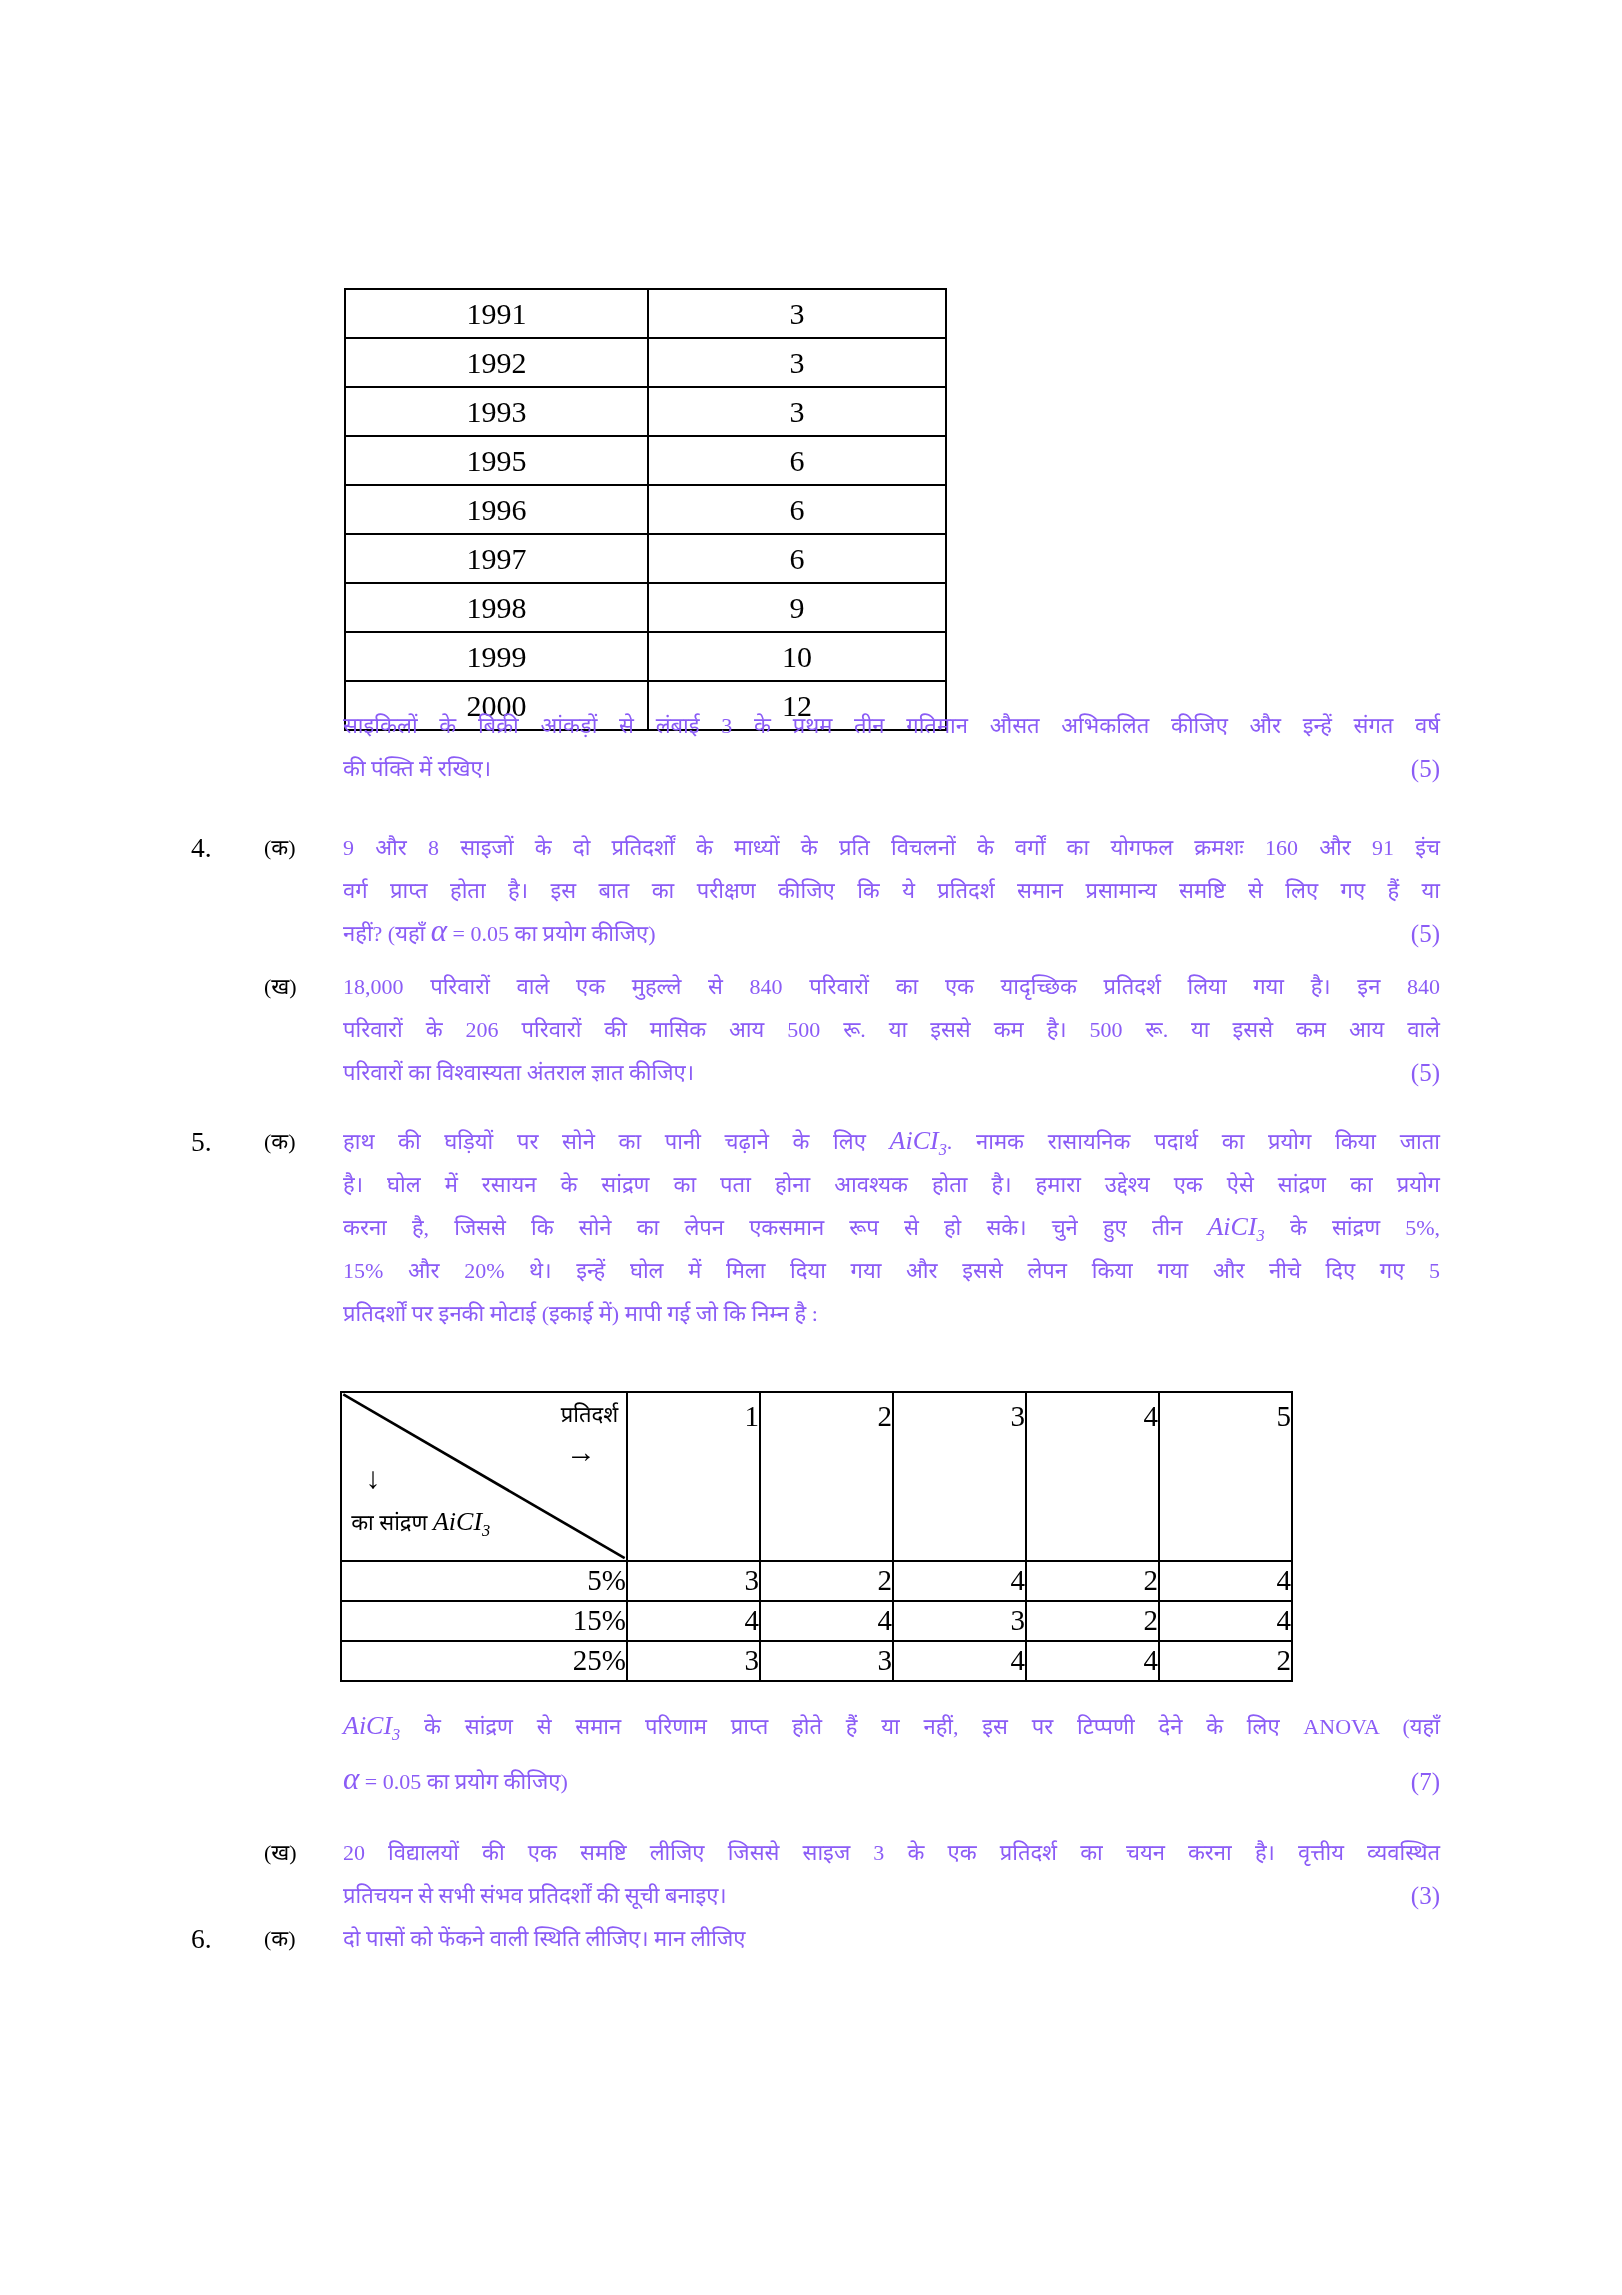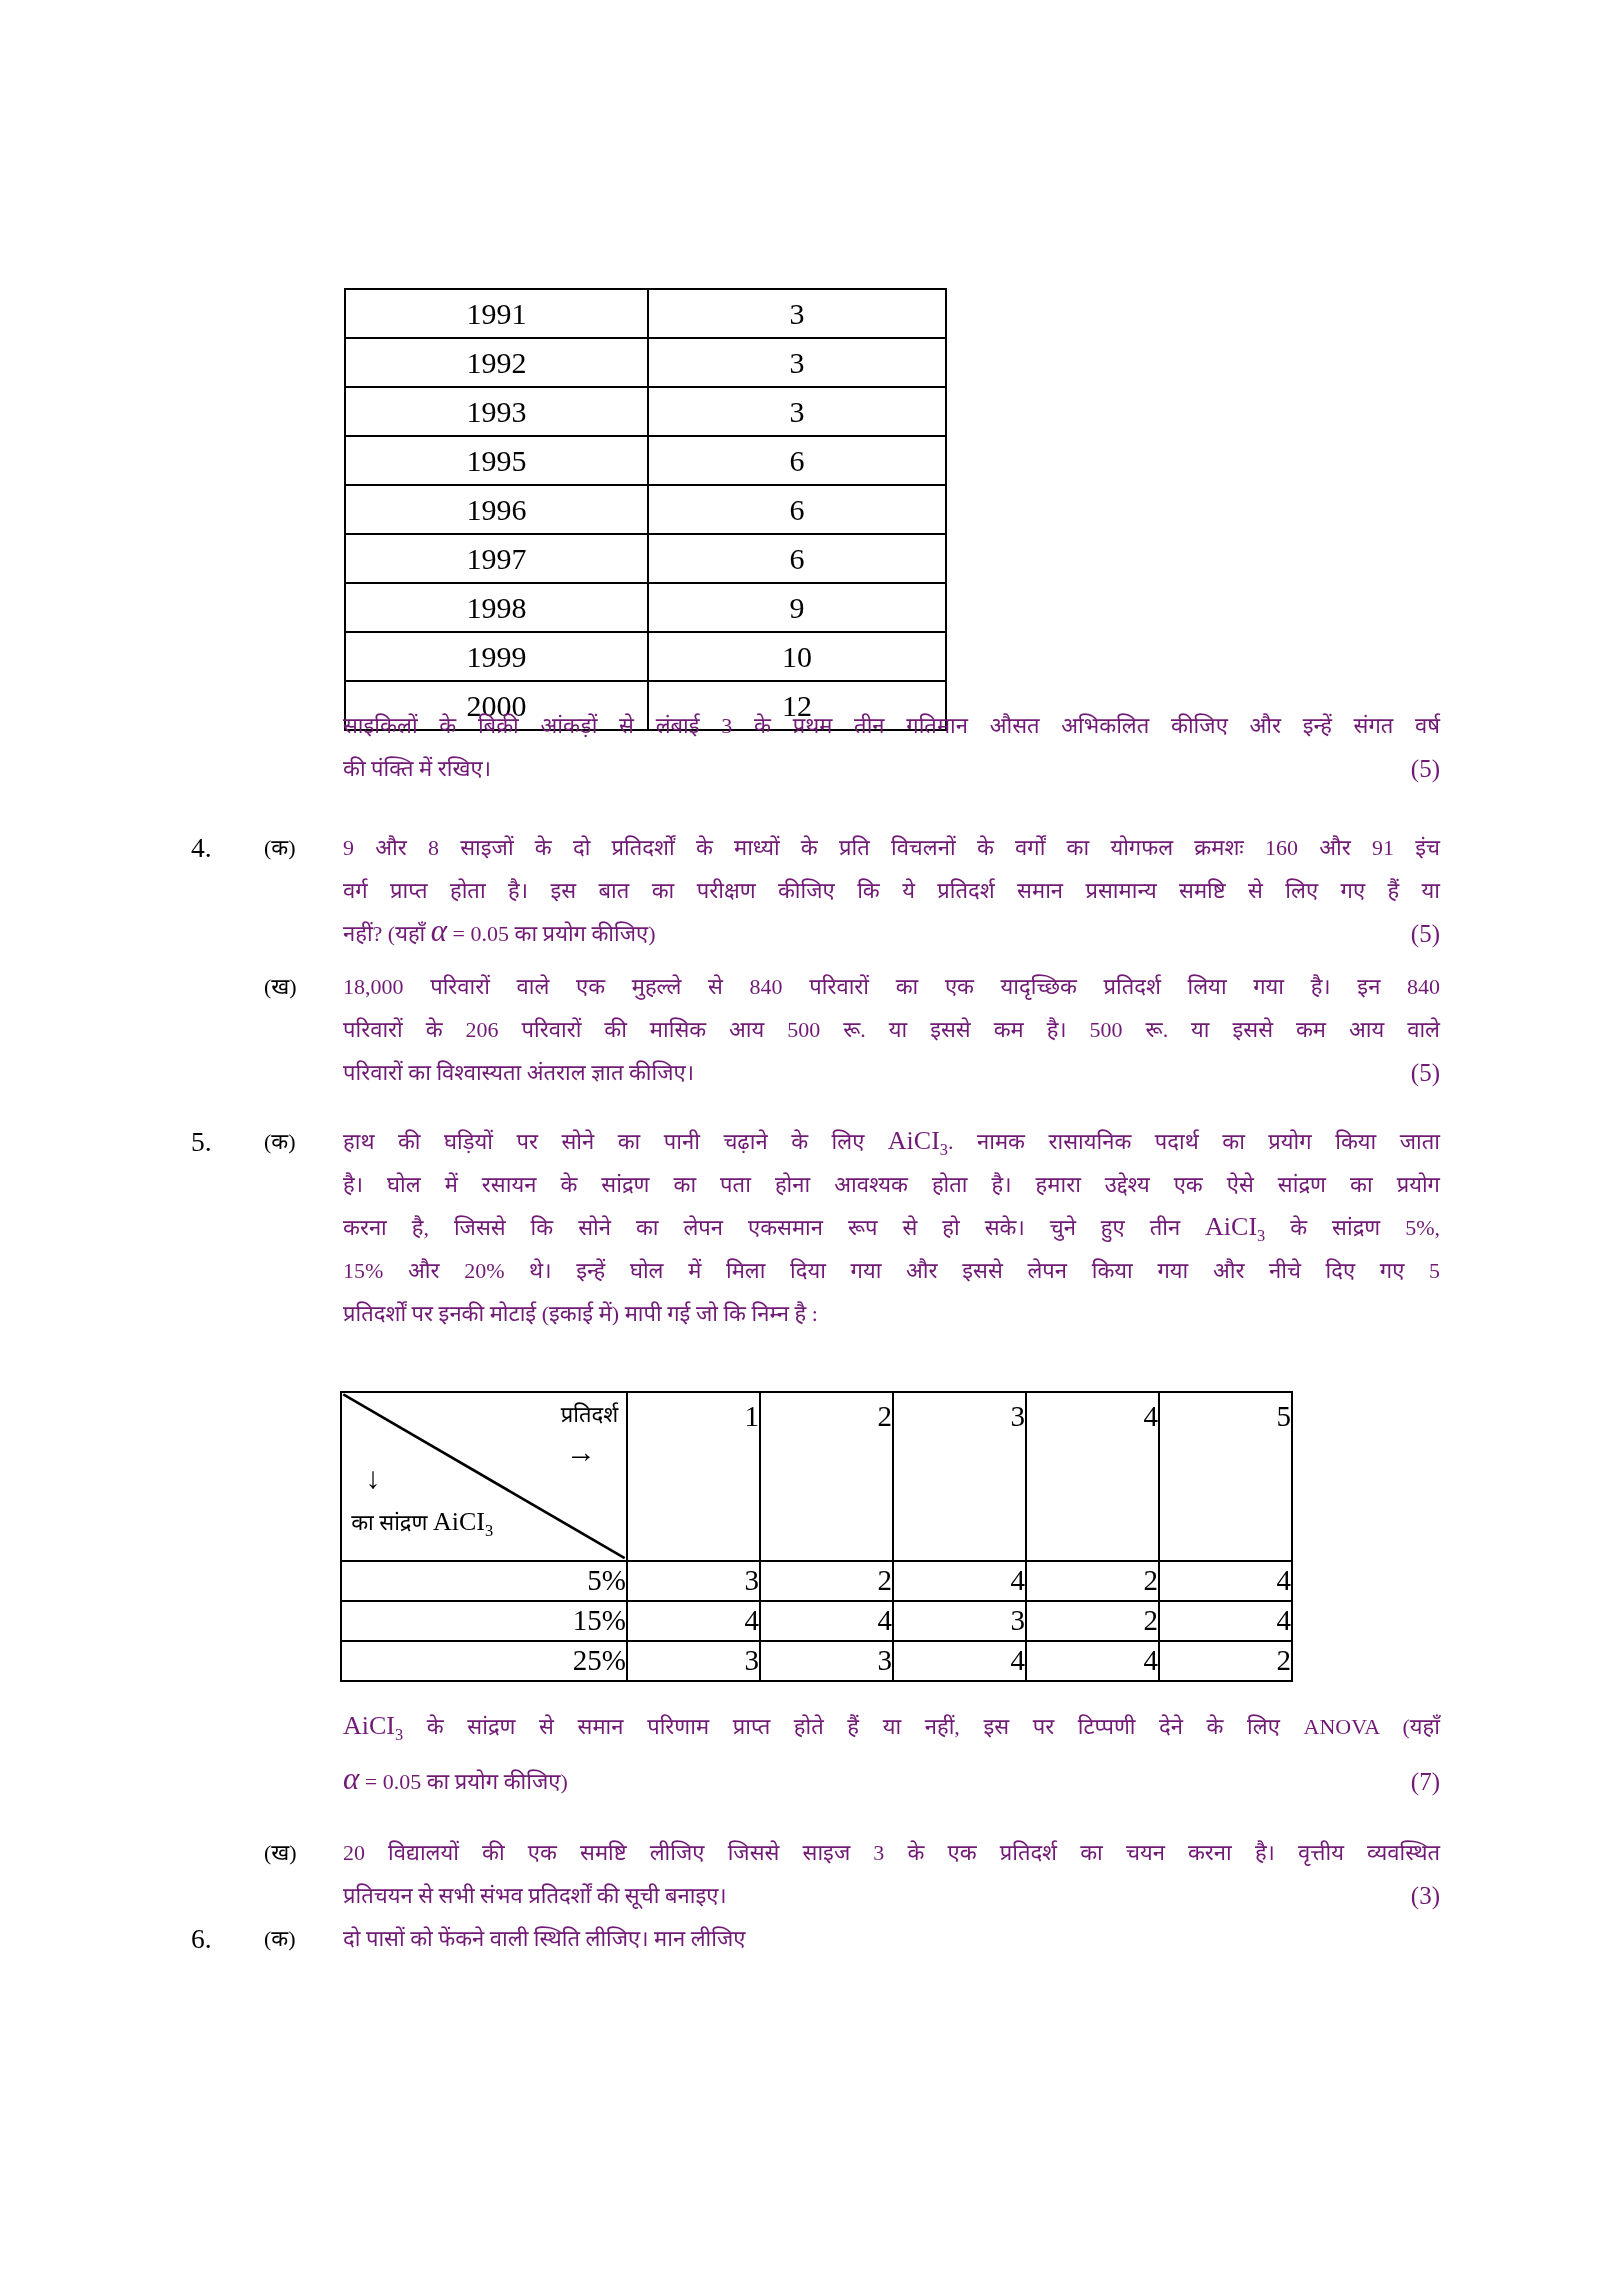--- a/index.html
+++ b/index.html
@@ -5,21 +5,21 @@
   html,body { margin:0; padding:0; background:#ffffff; }
   .page {
     position:relative; width:1623px; height:2295px;
     background:#ffffff; color:#000;
     font-family:"Liberation Serif", serif;
     overflow:hidden;
   }
   
   .tblock {
     position:absolute; left:343px; width:1097px;
-    font-size:22px; line-height:43px; color:#701a75;
+    font-size:22px; line-height:43px; color:#8b5cf6;
   }
   .tblock .line { position:relative; min-height:43px; }
   .just { text-align:justify; text-align-last:justify; }
   .marks {
     float:right;
     font-family:"Liberation Serif", serif;
     font-size:25px;
   }
   .qnum {
     position:absolute; left:191px; width:65px;
@@ -29,21 +29,21 @@
   .qlabel {
     position:absolute; left:264px; width:72px;
     font-size:22px; line-height:43px;
   }
   .alpha {
     font-family:"Liberation Serif", serif;
     font-style:italic; font-size:31px; line-height:0;
   }
   .chem {
     font-family:"Liberation Serif", serif;
-    font-size:26px; line-height:0;
+    font-size:26px; line-height:0;font-style:italic;
   }
   .chem-sub { font-size:16.4px; vertical-align:-0.35em; line-height:0; }
 
   
   #sales-table {
     position:absolute; left:344px; top:288px; width:601px;
     border-collapse:collapse; table-layout:fixed;
   }
   #sales-table td {
     border:2px solid #000; height:39px; padding:4px;

